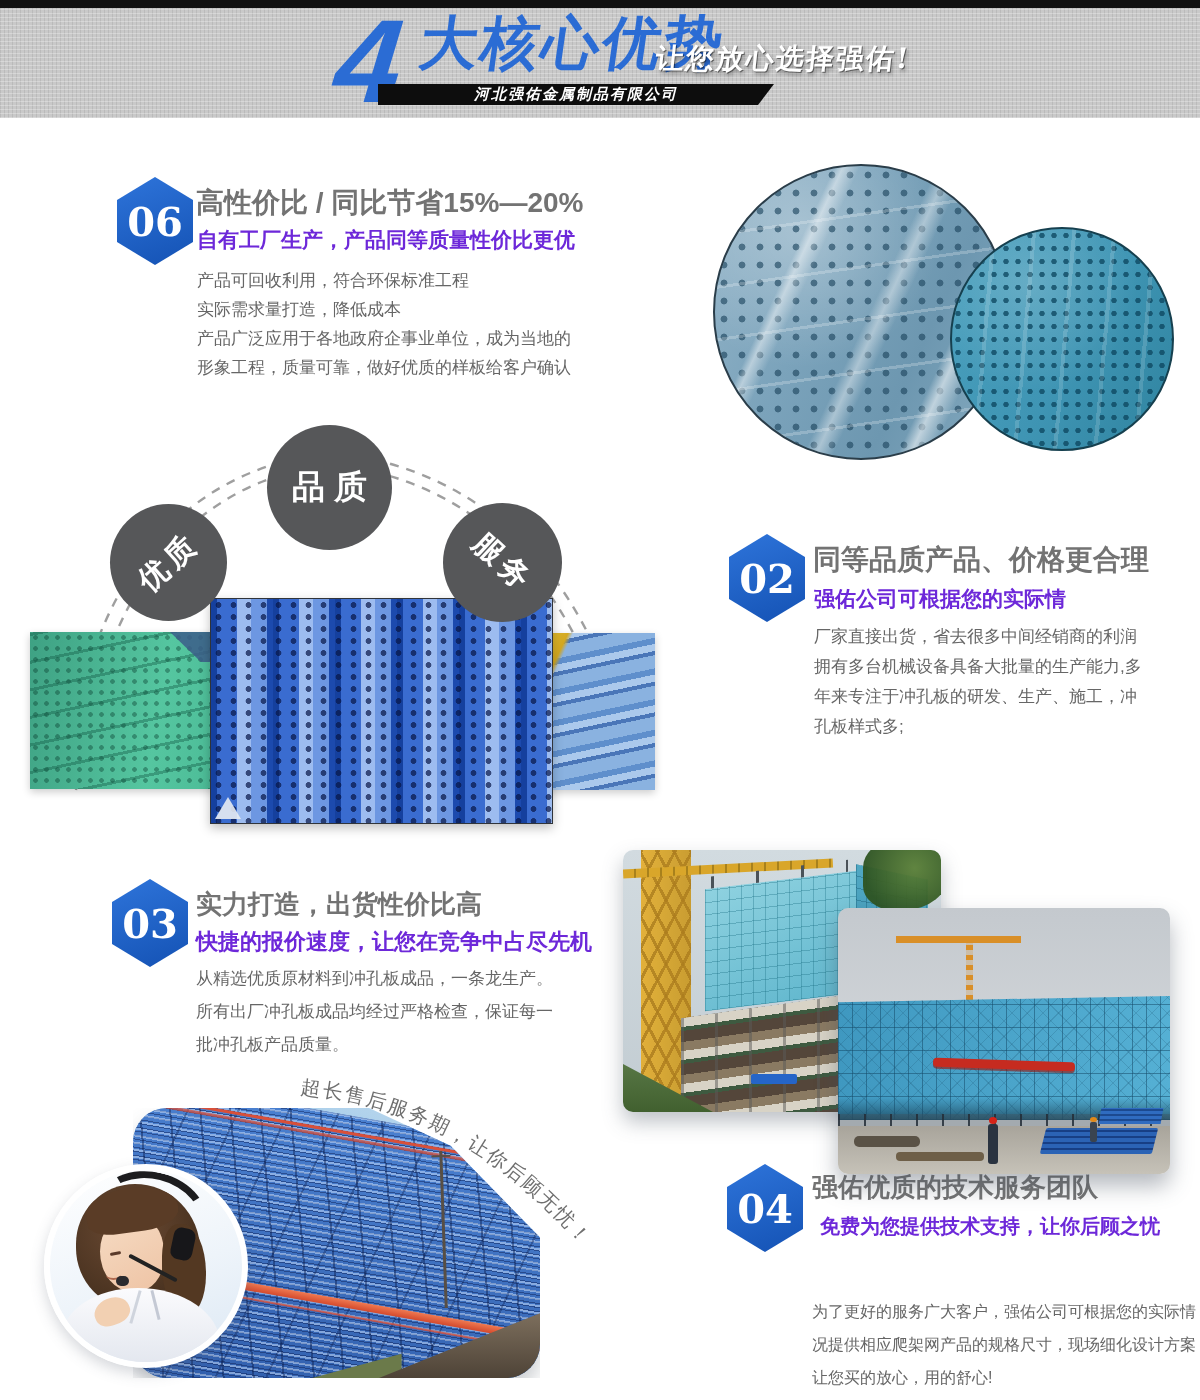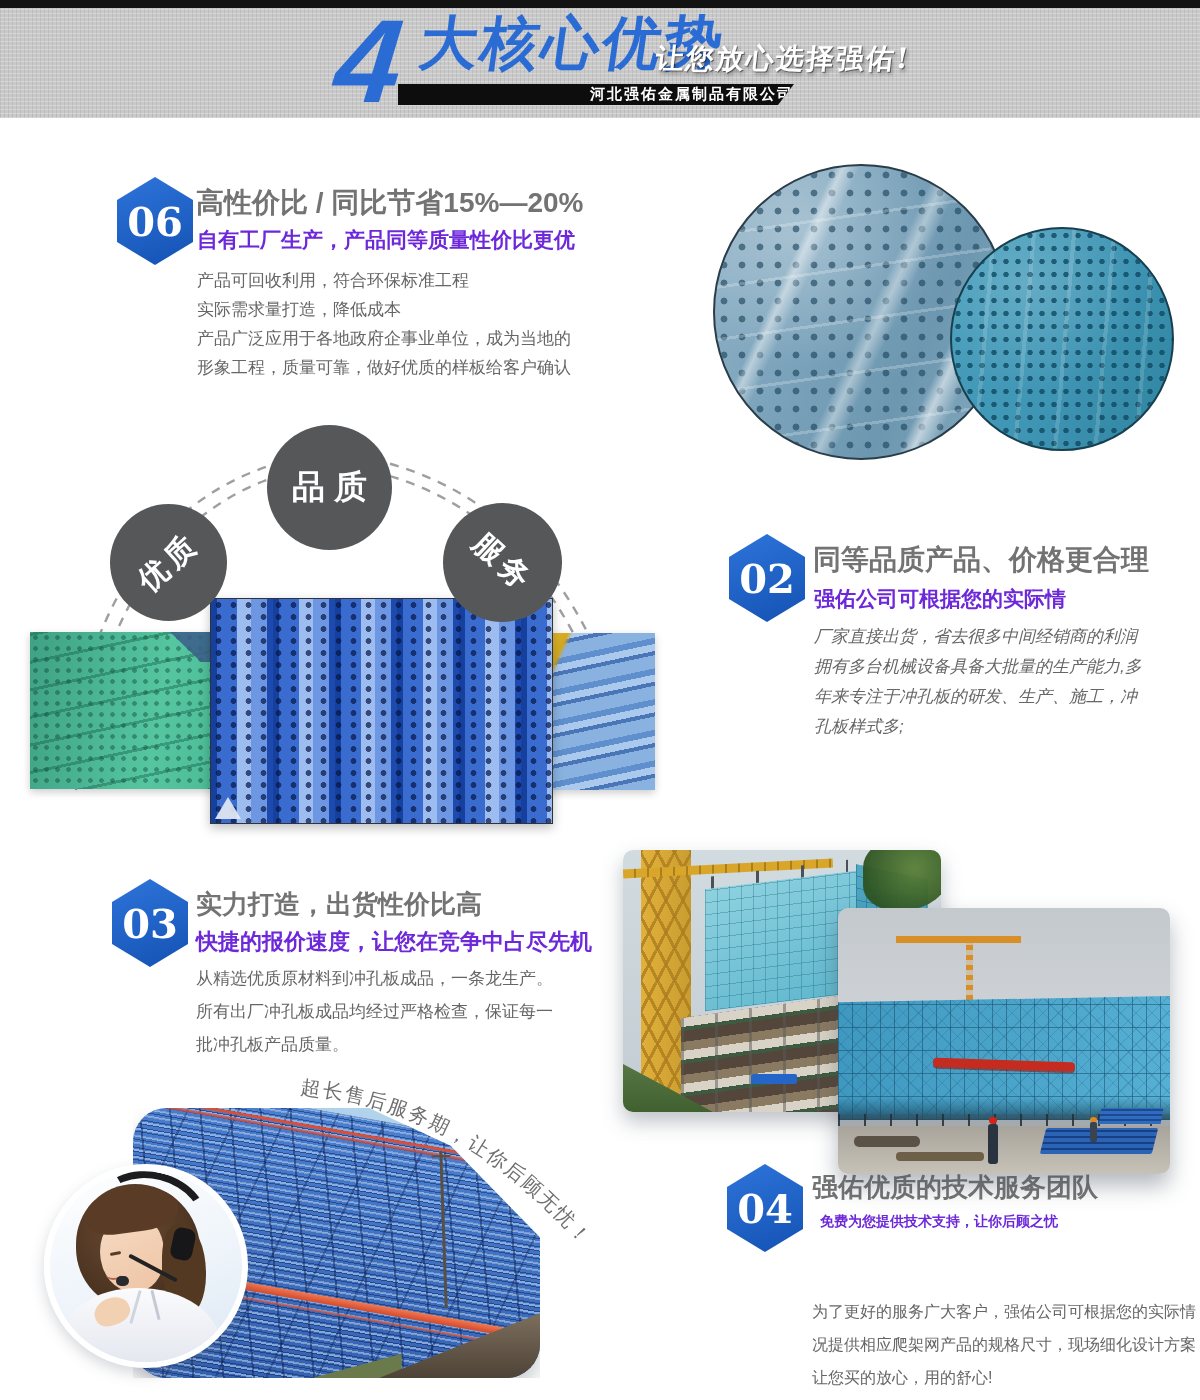--- a/index.html
+++ b/index.html
@@ -13,23 +13,23 @@
     background-image:
       repeating-linear-gradient(0deg, rgba(255,255,255,.28) 0 1px, transparent 1px 4px),
       repeating-linear-gradient(90deg, rgba(110,110,110,.16) 0 1px, transparent 1px 4px);}
   .big4{left:336px;top:-6px;font-family:"Liberation Sans",sans-serif;font-weight:bold;font-style:italic;
         font-size:118px;color:#2b6cd4;line-height:1;transform:skewX(-6deg);}
   .hdr-title{left:420px;top:6px;font-family:"DejaVu Serif",serif;font-weight:bold;font-size:58px;
         color:#2b6cd4;transform:skewX(-8deg);letter-spacing:3px;line-height:1;}
   .hdr-slogan{left:656px;top:32px;font-family:"DejaVu Serif",serif;font-weight:bold;font-size:28px;
         color:#ffffff;transform:skewX(-6deg);letter-spacing:2px;
         text-shadow:1px 1px 0 rgba(0,0,0,.45), 2px 3px 4px rgba(0,0,0,.35);}
-  .company-banner{left:398px;top:76px;width:396px;height:21px;background:#0d0d0d;
+  .company-banner{left:378px;top:76px;width:396px;height:21px;background:#0d0d0d;
         clip-path:polygon(0 0,100% 0,calc(100% - 16px) 100%,0 100%);
-        display:flex;align-items:center;justify-content:flex-end;}
+        display:flex;align-items:center;justify-content:center;font-style:italic;}
   .company-banner span{color:#fff;font-size:15px;font-weight:bold;letter-spacing:2px;}
 
   
   .hex{width:76px;height:88px;background:linear-gradient(160deg,#2e74da,#1452b4);
        clip-path:polygon(50% 0,100% 26%,100% 74%,50% 100%,0 74%,0 26%);
        display:flex;align-items:center;justify-content:center;
        color:#fff;font-family:"DejaVu Serif",serif;font-weight:bold;font-size:40px;}
   .hex1{left:117px;top:177px;} .hex2{left:729px;top:534px;}
   .hex3{left:112px;top:879px;} .hex4{left:727px;top:1164px;}
 
@@ -39,28 +39,28 @@
   .sec-sub{color:#6d28d9;font-weight:bold;white-space:nowrap;}
   .sec-body{color:#666666;font-size:17px;}
   .sec-body div{white-space:nowrap;}
 
   .s1-title{left:196px;top:184px;font-size:28px;}
   .s1-sub{left:197px;top:226px;font-size:21px;}
   .s1-body{left:197px;top:266px;line-height:29px;}
 
   .s2-title{left:813px;top:541px;font-size:28px;}
   .s2-sub{left:814px;top:585px;font-size:21px;}
-  .s2-body{left:814px;top:622px;line-height:30px;font-style:italic;}
+  .s2-body{left:814px;top:622px;line-height:30px;}
 
   .s3-title{left:196px;top:887px;font-size:26px;}
   .s3-sub{left:196px;top:927px;font-size:22px;}
   .s3-body{left:196px;top:962px;line-height:33px;}
 
   .s4-title{left:812px;top:1170px;font-size:26px;}
-  .s4-sub{left:820px;top:1213px;font-size:14px;}
+  .s4-sub{left:820px;top:1213px;font-size:20px;}
   .s4-body{left:812px;top:1295px;line-height:33px;font-size:16px;}
 
   
   .panel-circle{border-radius:50%;overflow:hidden;}
   .pcA{left:713px;top:164px;width:292px;height:292px;border:2px solid #2a3d49;z-index:2;
     background:
       radial-gradient(circle at 30% 22%, rgba(255,255,255,.30), transparent 45%),
       linear-gradient(115deg,#93b4c8 0%,#7ba3bb 38%,#6d97b0 68%,#86abc0 100%);}
   .pcA::before{content:"";position:absolute;inset:0;
     background-image:radial-gradient(circle, rgba(30,70,95,.75) 3px, transparent 3.8px);

